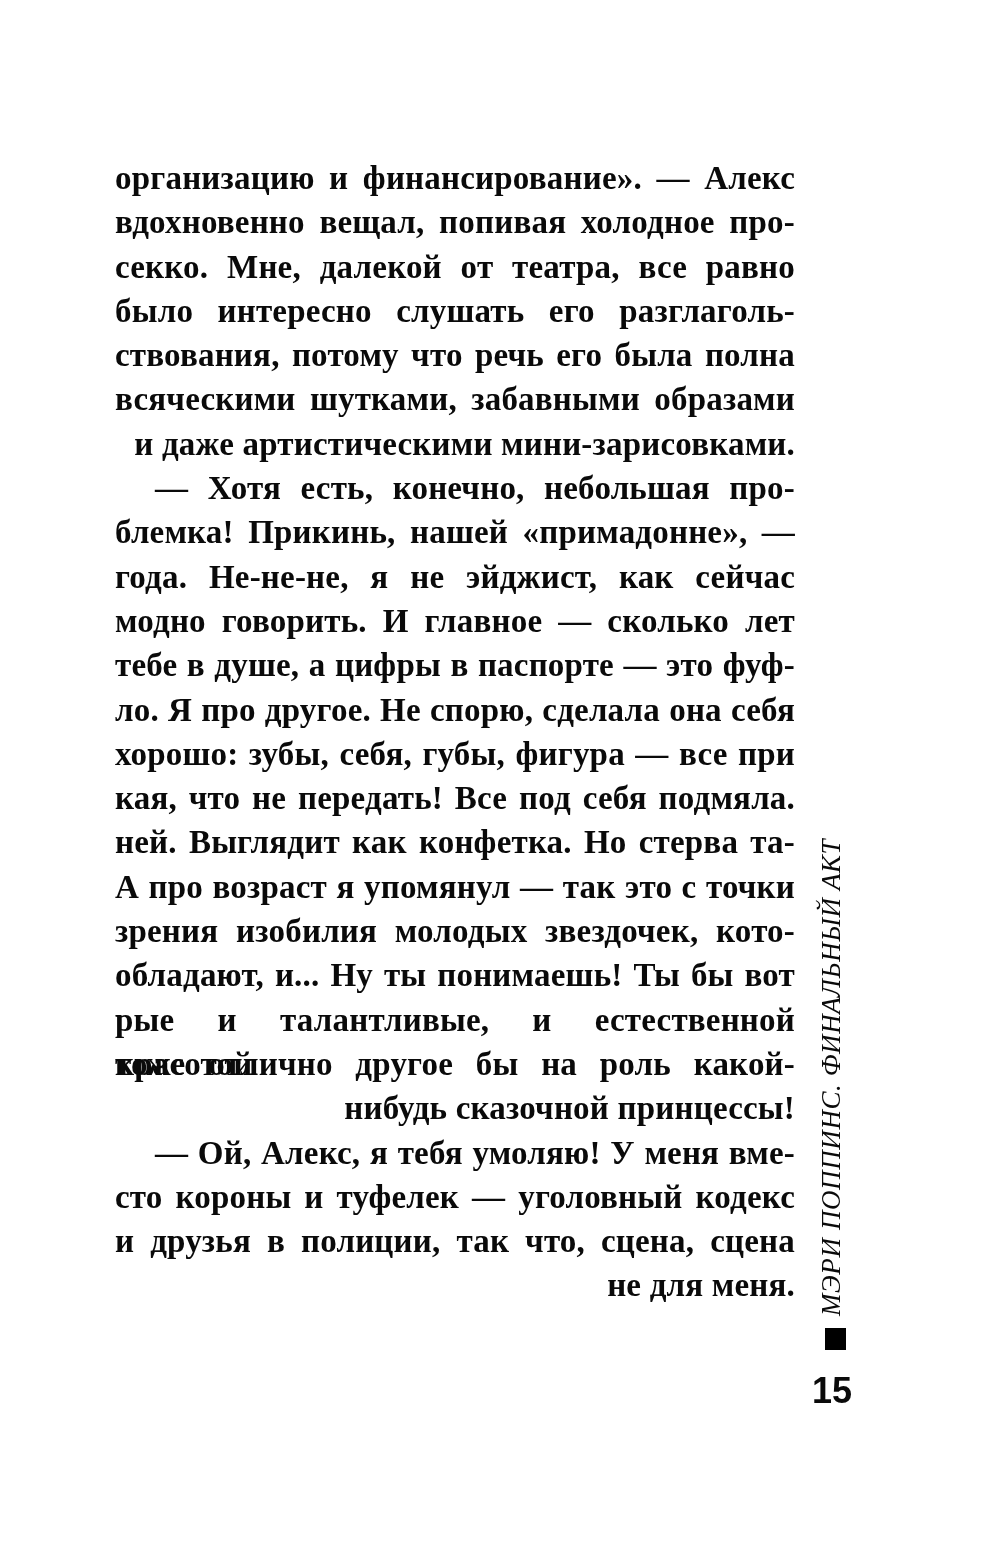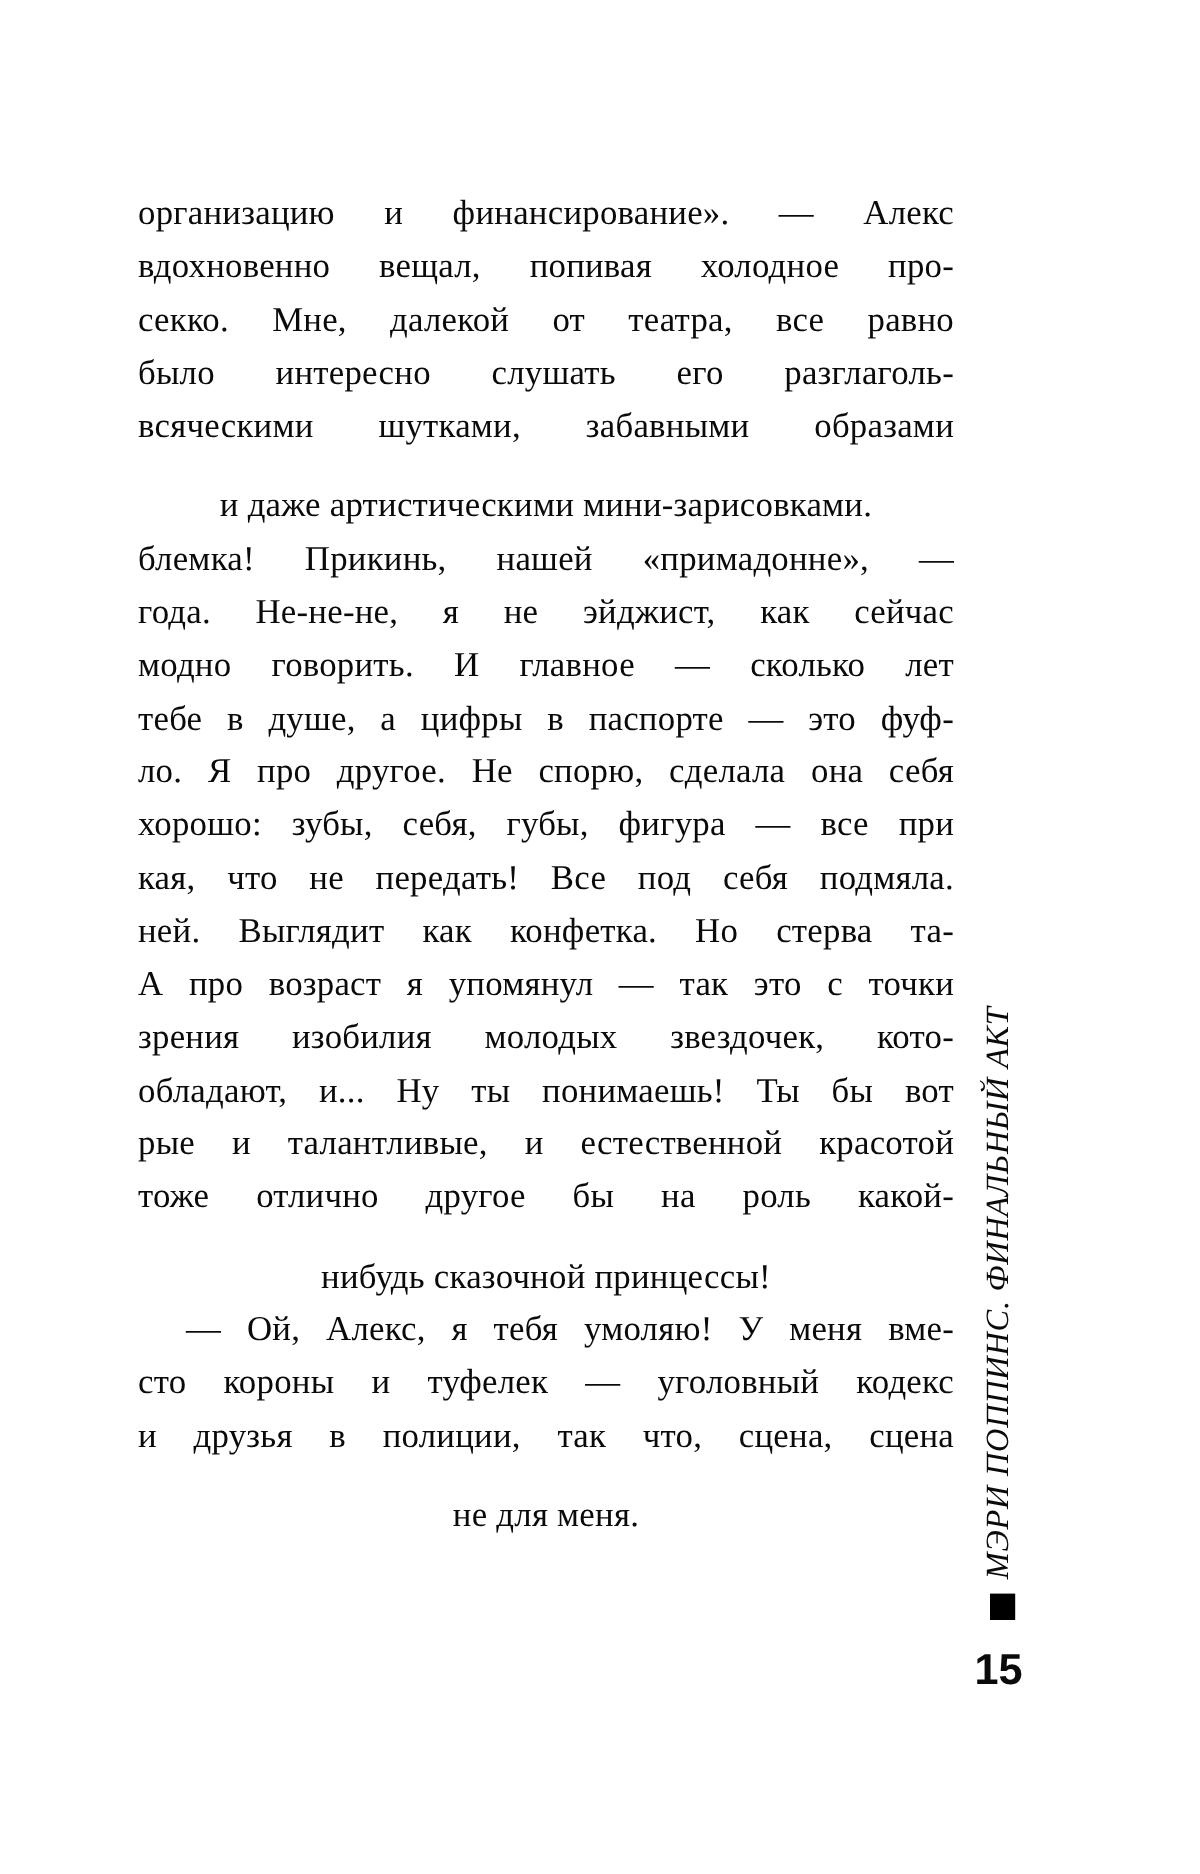--- a/index.html
+++ b/index.html
@@ -14,37 +14,36 @@
     background: #ffffff;
     overflow: hidden;
     font-family: "Liberation Serif", "DejaVu Serif", serif;
     color: #0a0a0a;
   }
   .text-block {
     position: absolute;
     left: 115px;
     top: 156px;
     width: 680px;
-    font-size: 29px;
+    font-size: 33px;
     line-height: 44.3px;
-    font-weight: 400;
+    font-weight: 700;
     letter-spacing: 0.2px;
   }
   .line {
     height: 44.3px;
     white-space: nowrap;
   }
   .line.j {
     white-space: normal;
     text-align: justify;
     text-align-last: justify;
   }
   .line.l {
-    text-align: center;
-    margin-top: 22px;
+    text-align: right;
   }
   .line.ind {
     padding-left: 40px;
     box-sizing: border-box;
   }
   .sidebar-caption {
     position: absolute;
     left: 816px;
     top: 1316px;
     transform: rotate(-90deg);
@@ -78,22 +77,24 @@
 </head>
 <body>
 
 <div class="page">
 
   <div class="text-block">
     <div class="line j">организацию и финансирование». — Алекс</div>
     <div class="line j">вдохновенно вещал, попивая холодное про-</div>
     <div class="line j">секко. Мне, далекой от театра, все равно</div>
     <div class="line j">было интересно слушать его разглаголь-</div>
+    <div class="line j">ствования, потому что речь его была полна</div>
     <div class="line j">всяческими шутками, забавными образами</div>
     <div class="line l">и даже артистическими мини-зарисовками.</div>
+    <div class="line j ind">— Хотя есть, конечно, небольшая про-</div>
     <div class="line j">блемка! Прикинь, нашей «примадонне», —</div>
     <div class="line j">года. Не-не-не, я не эйджист, как сейчас</div>
     <div class="line j">модно говорить. И главное — сколько лет</div>
     <div class="line j">тебе в душе, а цифры в паспорте — это фуф-</div>
     <div class="line j">ло. Я про другое. Не спорю, сделала она себя</div>
     <div class="line j">хорошо: зубы, себя, губы, фигура — все при</div>
     <div class="line j">кая, что не передать! Все под себя подмяла.</div>
     <div class="line j">ней. Выглядит как конфетка. Но стерва та-</div>
     <div class="line j">А про возраст я упомянул — так это с точки</div>
     <div class="line j">зрения изобилия молодых звездочек, кото-</div>

